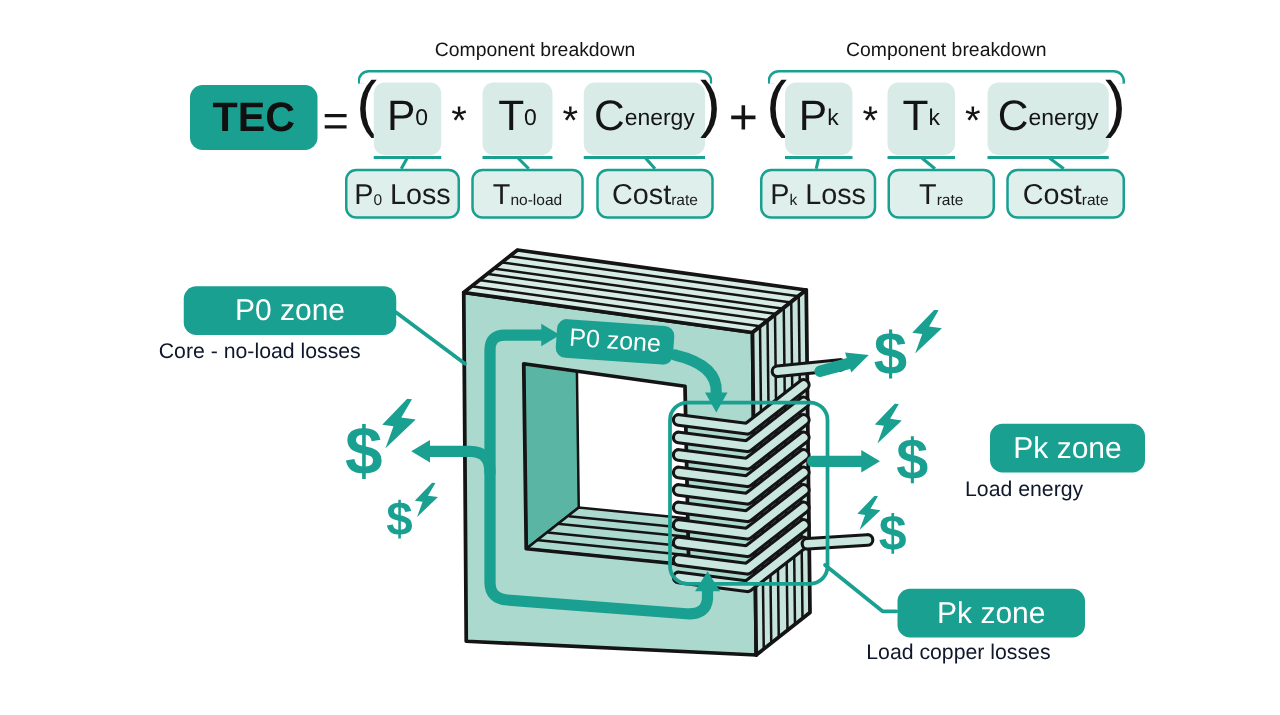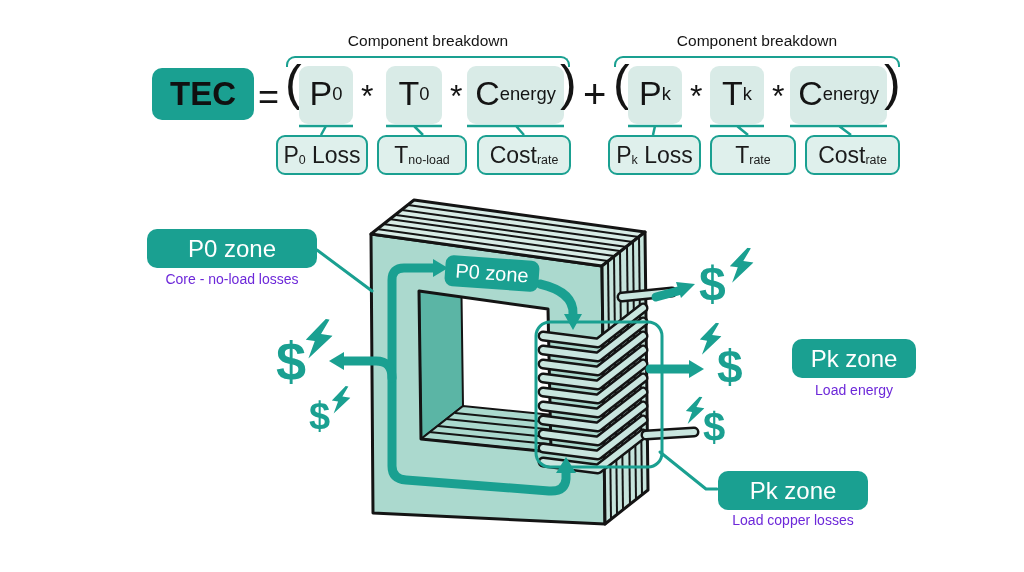--- a/index.html
+++ b/index.html
@@ -28,21 +28,21 @@
   .bd-label{position:absolute;top:32px;font-size:15.5px;text-align:center;color:var(--ink)}
   .callout{position:absolute;top:135px;height:40px;background:var(--callout_fill);
            border:2.5px solid var(--teal);border-radius:9px;display:flex;align-items:center;
            justify-content:center;font-size:23px;color:#1b1b1b}
   .callout .sub{top:0.42em}
 
   
   .pill{position:absolute;background:var(--teal);color:#fff;border-radius:10px;
         display:flex;align-items:center;justify-content:center;font-size:24px}
   .pill.small{font-size:20px;border-radius:8px;transform:rotate(4deg)}
-  .caption{position:absolute;font-size:14px;text-align:center;color:#6d28d9}
+  .caption{position:absolute;font-size:17px;text-align:left;color:#0f172a}
 
   
   .money{position:absolute;color:var(--teal)}
   .money .d{position:absolute;font-weight:bold;line-height:1}
   .money svg{position:absolute}
   .bolt{fill:var(--teal)}
 
   
   .outline{stroke:var(--ink);stroke-width:3;stroke-linejoin:round}
   .thin-line{stroke:var(--ink);stroke-width:2;fill:none}

